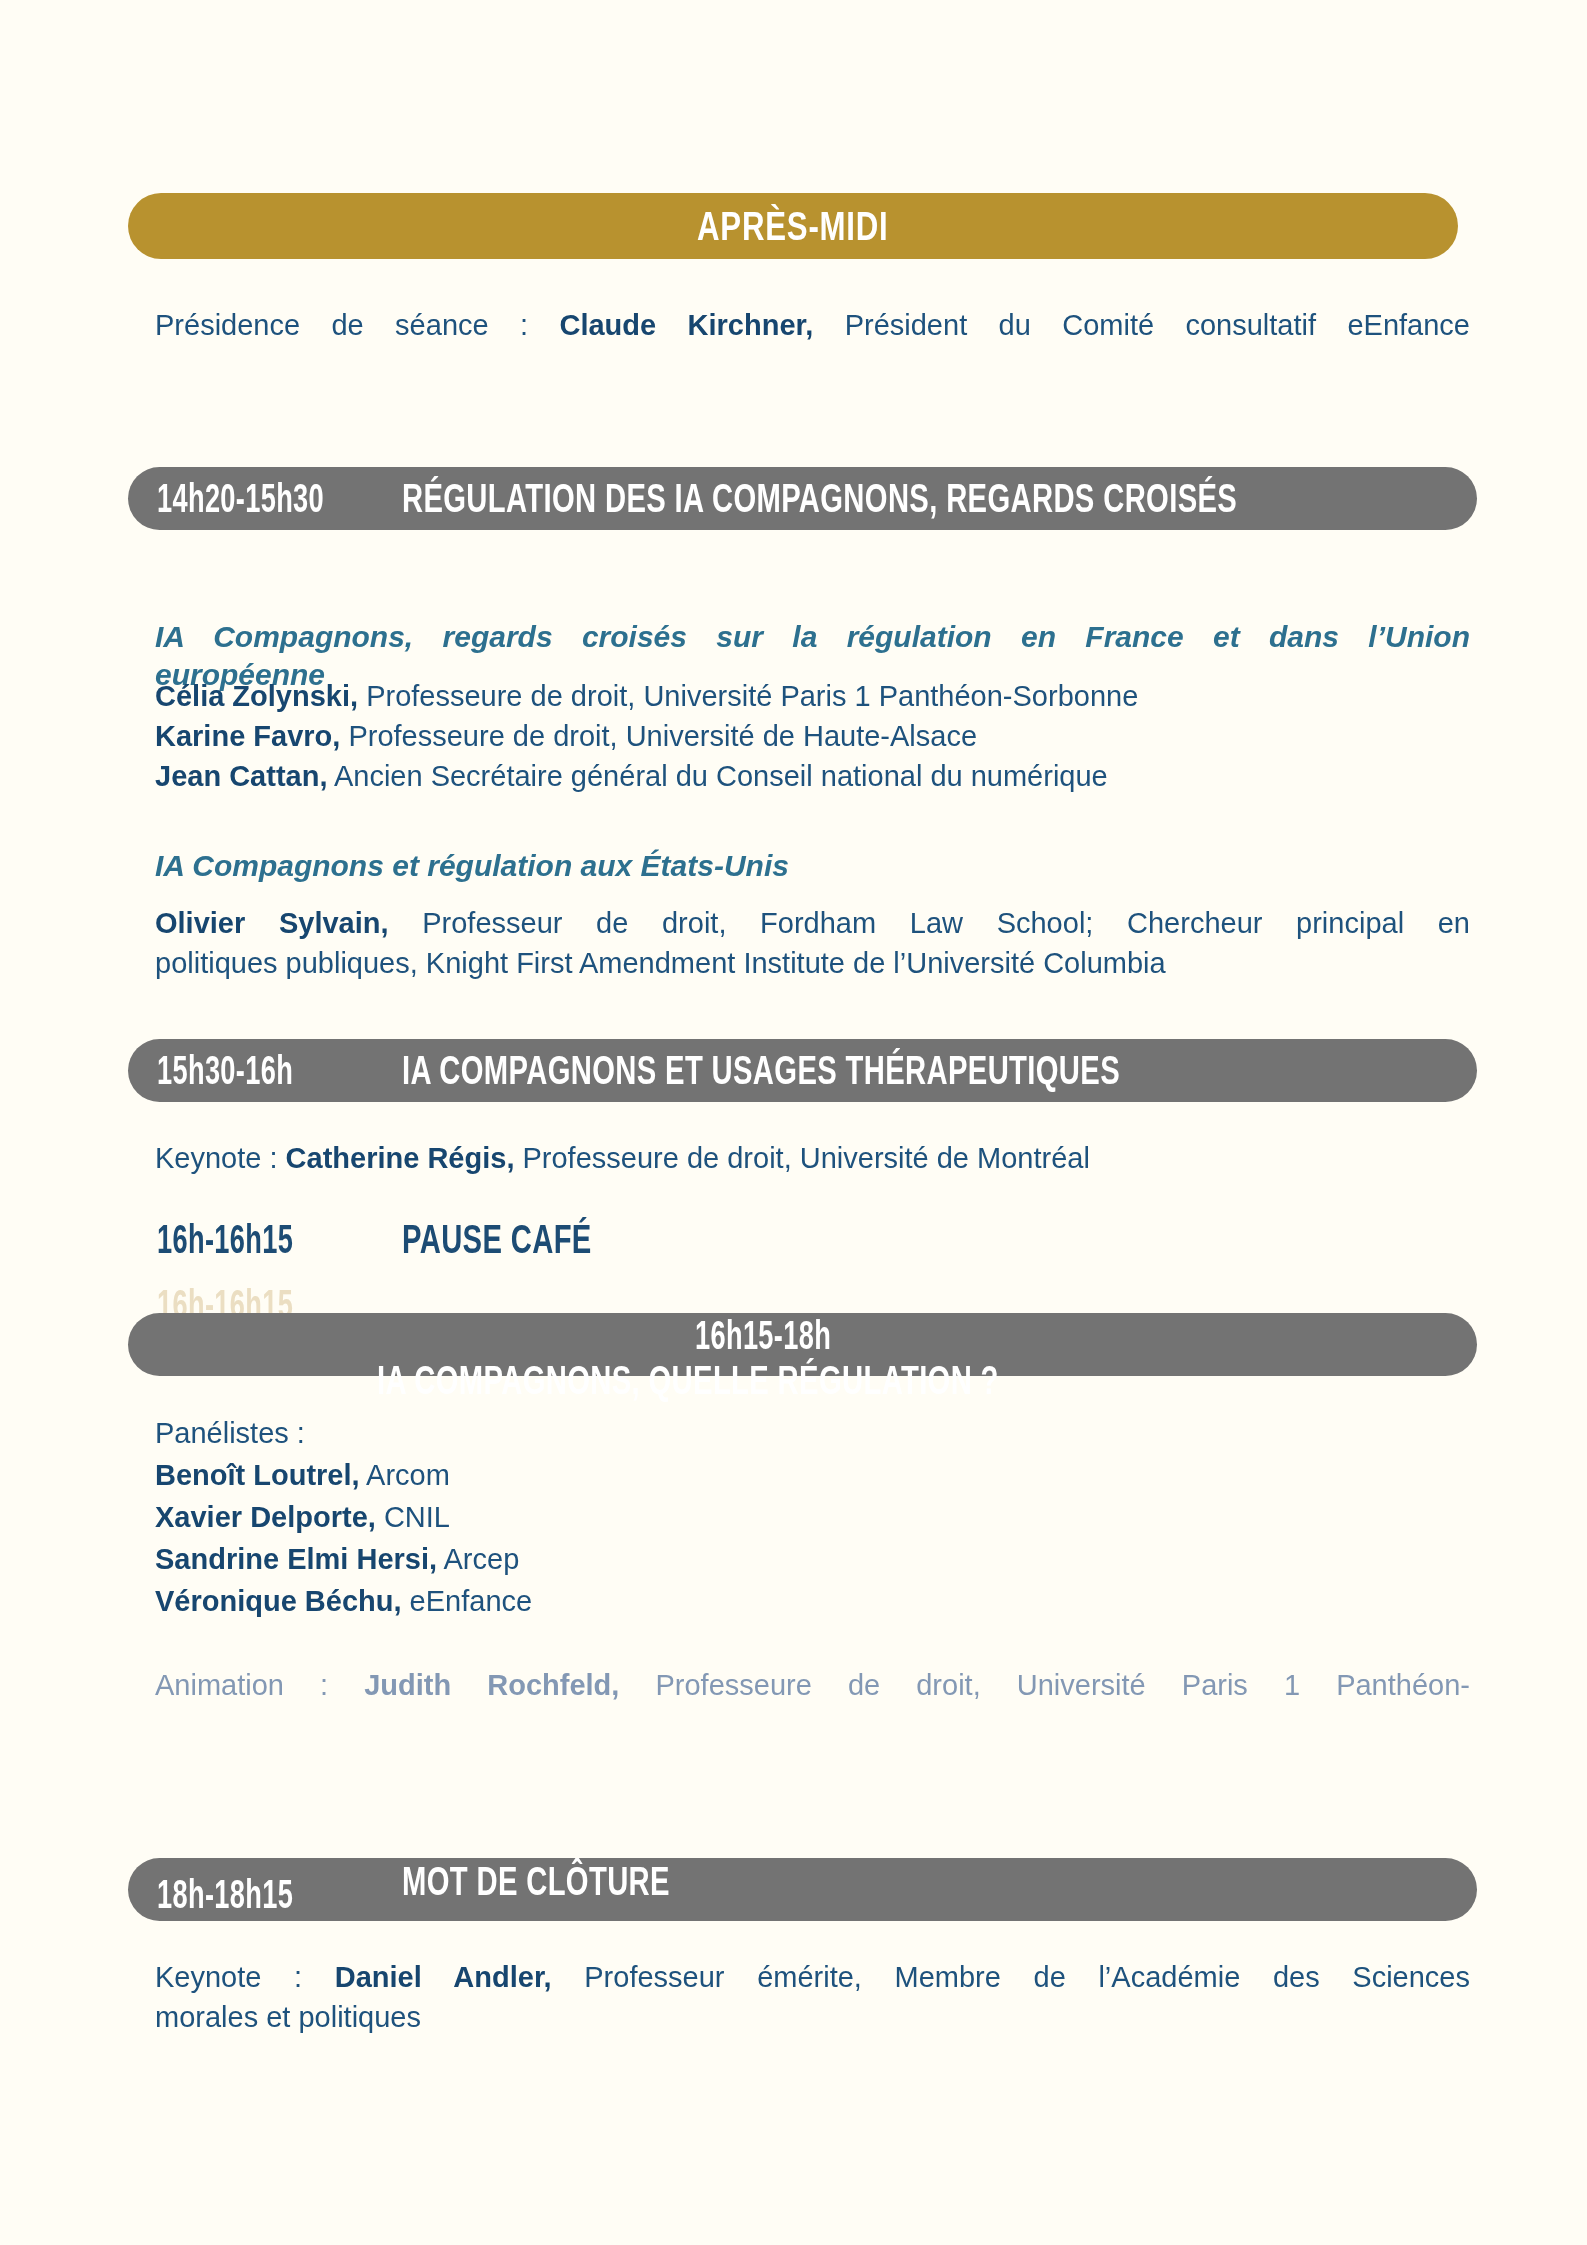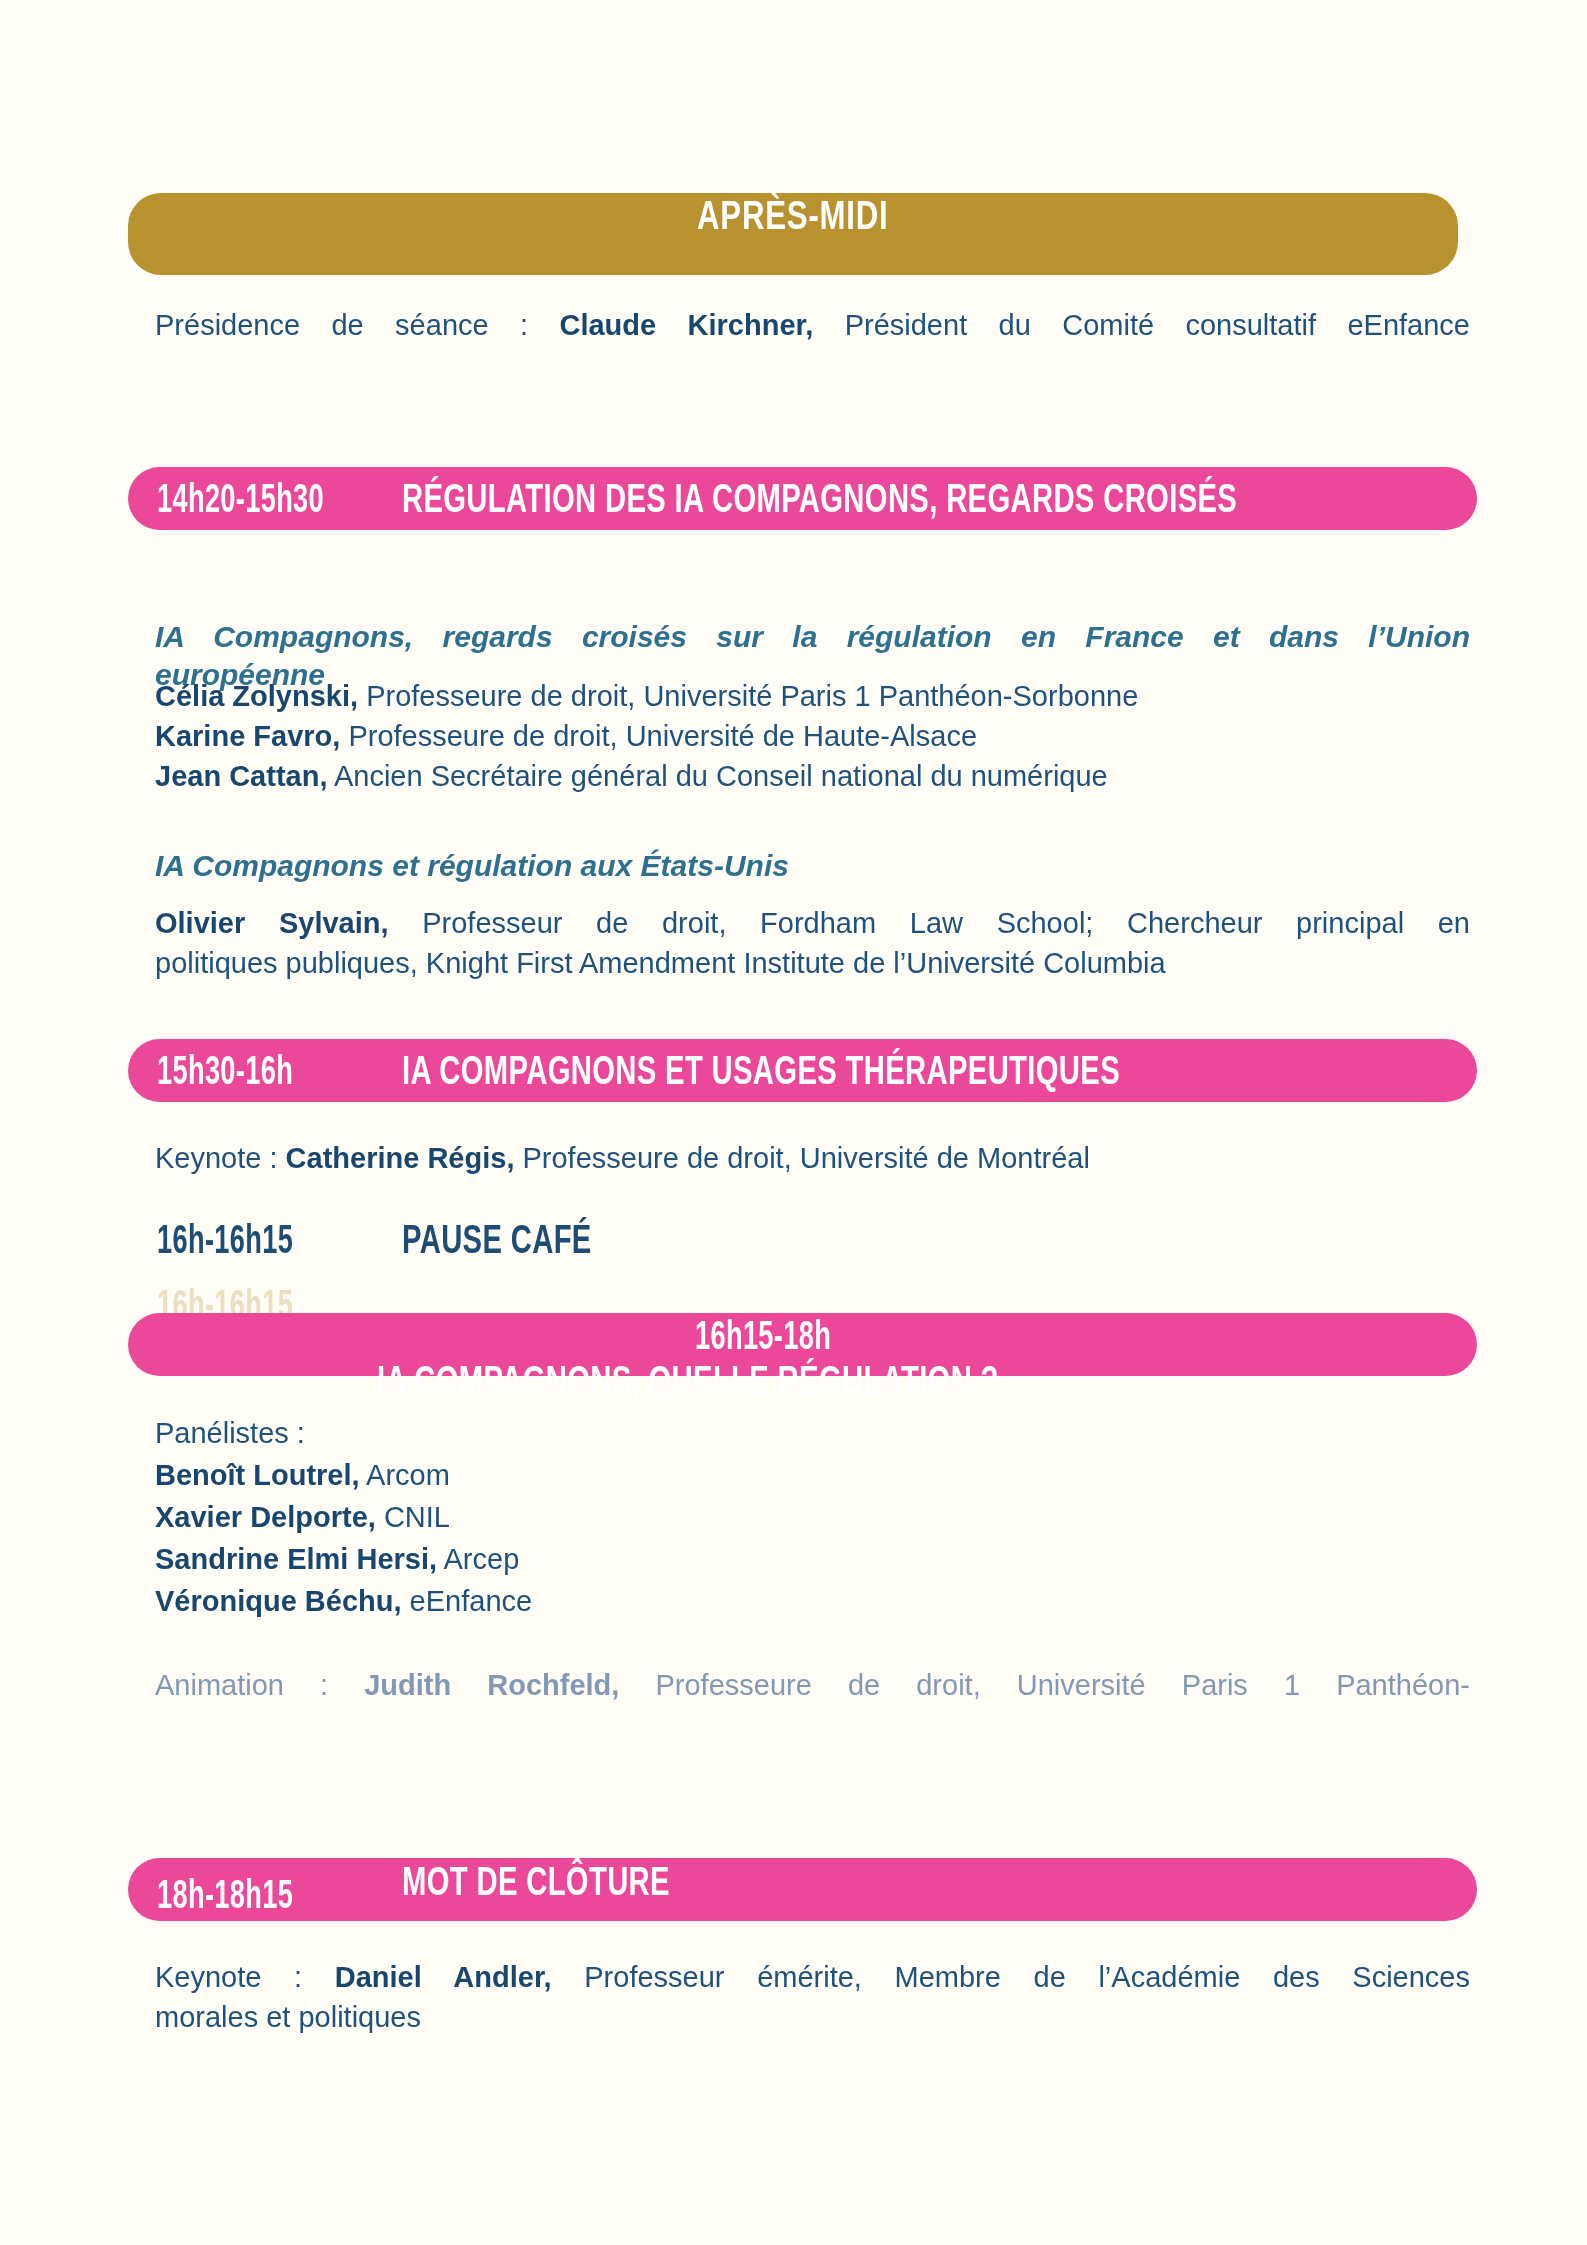--- a/index.html
+++ b/index.html
@@ -1,29 +1,29 @@
 <!DOCTYPE html>
 <html><head>
 <meta charset="utf-8">
 <style>
   html,body{margin:0;padding:0;background:#FFFDF5;}
   #page{
     position:relative;width:1587px;height:2245px;background:#FFFDF5;
     font-family:"Liberation Sans","DejaVu Sans",sans-serif;overflow:hidden;
   }
   .banner{
-    position:absolute;left:128px;top:193px;width:1330px;height:82px;
-    background:#B8922F;border-radius:33px;display:flex;justify-content:center;
+    position:absolute;left:128px;top:193px;width:1330px;height:66px;
+    background:#B8922F;border-radius:33px;display:flex;align-items:center;justify-content:center;
   }
   .banner-title{
     color:#FFFFFF;font-weight:bold;font-size:40px;letter-spacing:1px;white-space:nowrap;
     transform:scaleX(0.78);transform-origin:center center;
   }
   .bar{
-    position:absolute;left:128px;width:1349px;height:63px;background:#ec4899;
+    position:absolute;left:128px;width:1349px;height:63px;background:#737373;
     border-radius:32px;display:flex;align-items:center;color:#FFFFFF;
   }
   .row-noband{
     position:absolute;left:128px;width:1349px;height:63px;display:flex;align-items:center;color:#1D4C74;
   }
   .bar-time{
     flex:none;margin-left:29px;width:245px;font-weight:bold;font-size:40px;white-space:nowrap;
     transform:scaleX(0.68);transform-origin:left center;letter-spacing:0.5px;
   }
   .bar-title{

